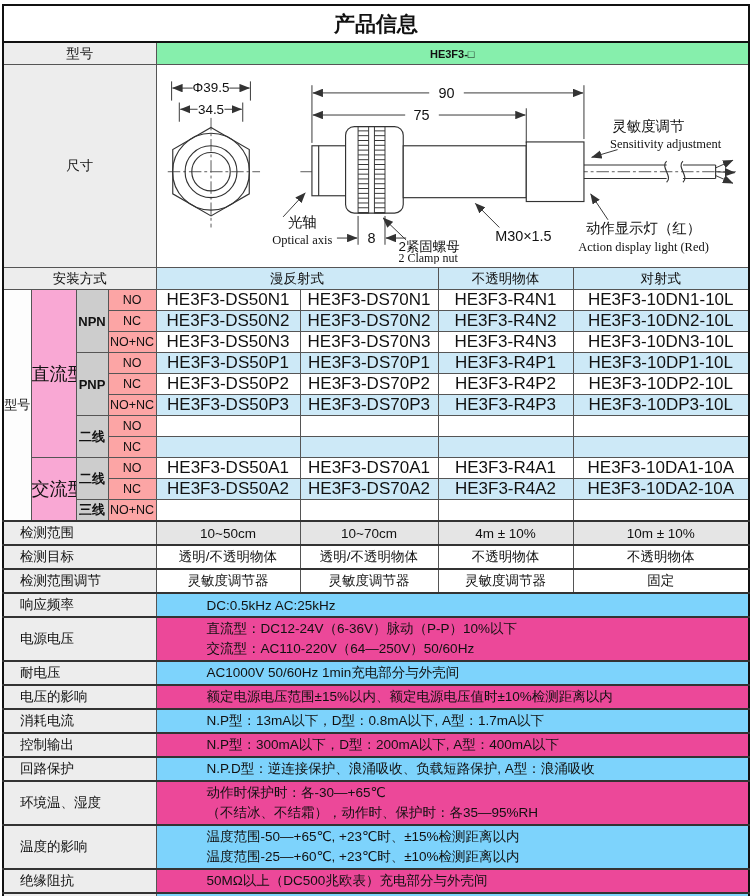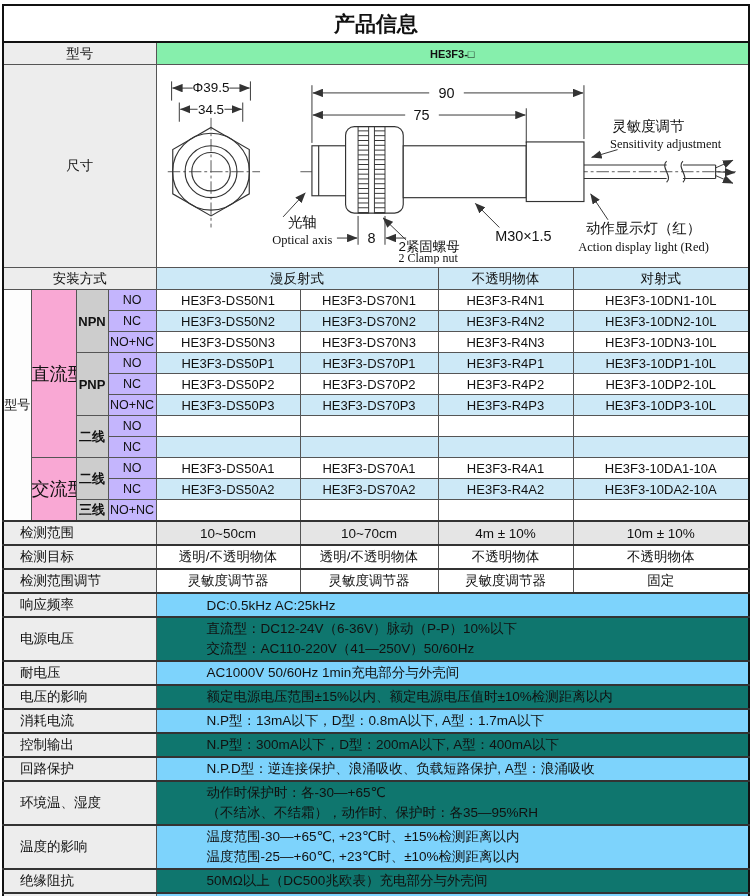--- a/index.html
+++ b/index.html
@@ -11,29 +11,29 @@
   .lbl{background:#ededed;}
   tr.model-no-row td{height:21px;}
   .model-val{font-weight:bold;font-size:11px;background:#86efac;}
   tr.dim-row td{height:202px;}
   .dim-cell{background:#fff;padding:0;}
   tr.mount-row td{height:21px;margin-top:40px;}
   .mt{background:#cde9f7;}
   .c-axis{background:#fdfdfd;font-size:13px;}
   .c-power{background:#f9a8d4;font-size:18px;}
   .c-wire{background:#cdcdcd;font-size:13px;font-weight:bold;}
-  .c-out{background:#c4b5fd;font-size:12.5px;}
+  .c-out{background:#fca5a5;font-size:12.5px;}
   tr.mrow td{height:20px;}
-  .mc{font-size:13px;background:#fff;}
+  .mc{font-size:17px;background:#fff;}
   tr.b .mc{background:#cde9f7;}
   tr.spec td{border-top:2px solid #333;}
   tr.s1 td{height:22px;}
   tr.s2 td{height:42px;}
   .val{text-align:left;padding-left:50px;background:#7dd3fc;}
-  .blue{background:#0f766e;}
+  .blue{background:#ec4899;}
   .speclbl{text-align:left;padding-left:16px;background:#ededed;font-size:13.5px;}
   .lines div{line-height:20px;text-align:left;}
   .cell4{background:#fff;}
   .cell4.blue{background:#e5e5e5;}
   
   svg .ln{stroke:#333;stroke-width:1.2;fill:none;}
   svg .fw{stroke:#333;stroke-width:1.2;fill:#fff;}
   svg .cl{stroke:#555;stroke-width:1;fill:none;stroke-dasharray:13 3 3 3;}
   svg .dm{stroke:#333;stroke-width:1;fill:none;}
   svg text{fill:#111;}
@@ -289,21 +289,21 @@
     <td class="cell4">固定</td>
   </tr>
   <tr class="spec s1">
     <td colspan="4" class="speclbl">响应频率</td>
     <td colspan="4" class="val">DC:0.5kHz AC:25kHz</td>
   </tr>
   <tr class="spec s2">
     <td colspan="4" class="speclbl">电源电压</td>
     <td colspan="4" class="val blue lines">
       <div>直流型：DC12-24V（6-36V）脉动（P-P）10%以下</div>
-      <div>交流型：AC110-220V（41—250V）50/60Hz</div>
+      <div>交流型：AC110-220V（64—250V）50/60Hz</div>
     </td>
   </tr>
   <tr class="spec s1">
     <td colspan="4" class="speclbl">耐电压</td>
     <td colspan="4" class="val">AC1000V 50/60Hz 1min充电部分与外壳间</td>
   </tr>
   <tr class="spec s1">
     <td colspan="4" class="speclbl">电压的影响</td>
     <td colspan="4" class="val blue">额定电源电压范围±15%以内、额定电源电压值时±10%检测距离以内</td>
   </tr>
@@ -322,21 +322,21 @@
   <tr class="spec s2">
     <td colspan="4" class="speclbl">环境温、湿度</td>
     <td colspan="4" class="val blue lines">
       <div>动作时保护时：各-30—+65℃</div>
       <div>（不结冰、不结霜），动作时、保护时：各35—95%RH</div>
     </td>
   </tr>
   <tr class="spec s2">
     <td colspan="4" class="speclbl">温度的影响</td>
     <td colspan="4" class="val lines">
-      <div>温度范围-30—+65℃, +23℃时、±15%检测距离以内</div>
+      <div>温度范围-50—+65℃, +23℃时、±15%检测距离以内</div>
       <div>温度范围-25—+60℃, +23℃时、±10%检测距离以内</div>
     </td>
   </tr>
   <tr class="spec s1">
     <td colspan="4" class="speclbl">绝缘阻抗</td>
     <td colspan="4" class="val blue">50MΩ以上（DC500兆欧表）充电部分与外壳间</td>
   </tr>
   <tr class="spec s1">
     <td colspan="4" class="speclbl">材质</td>
     <td colspan="4" class="val">

